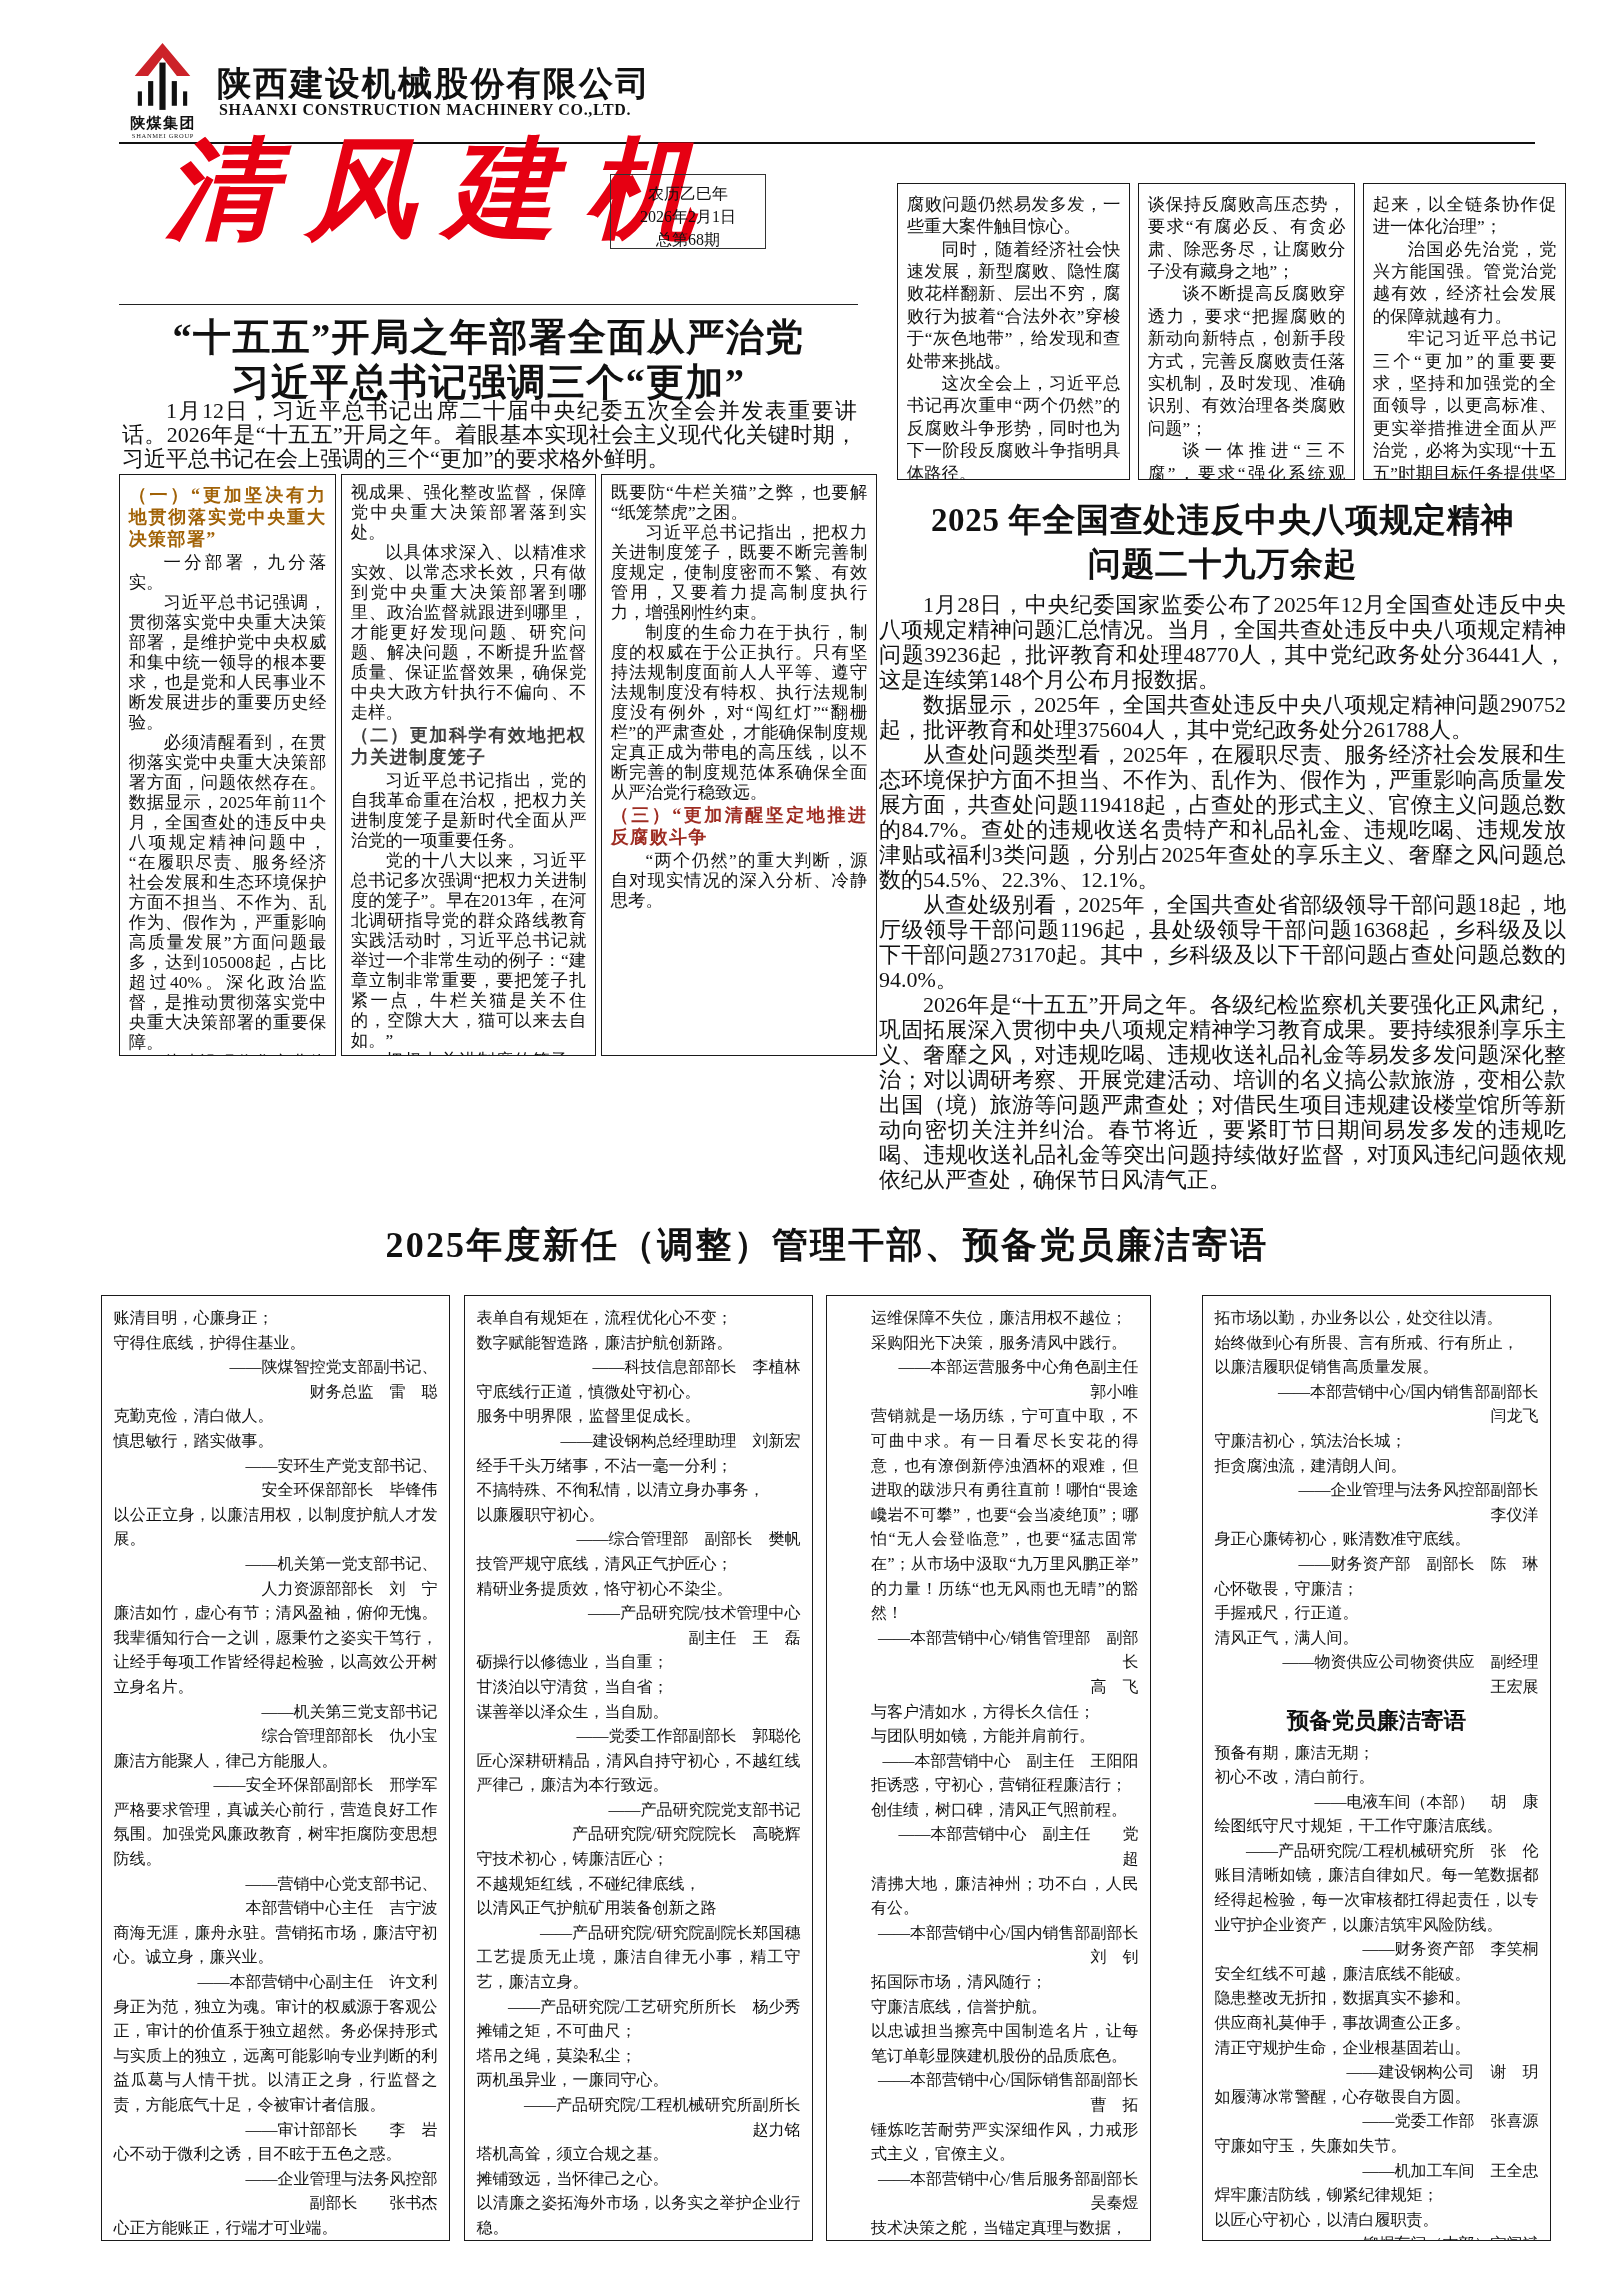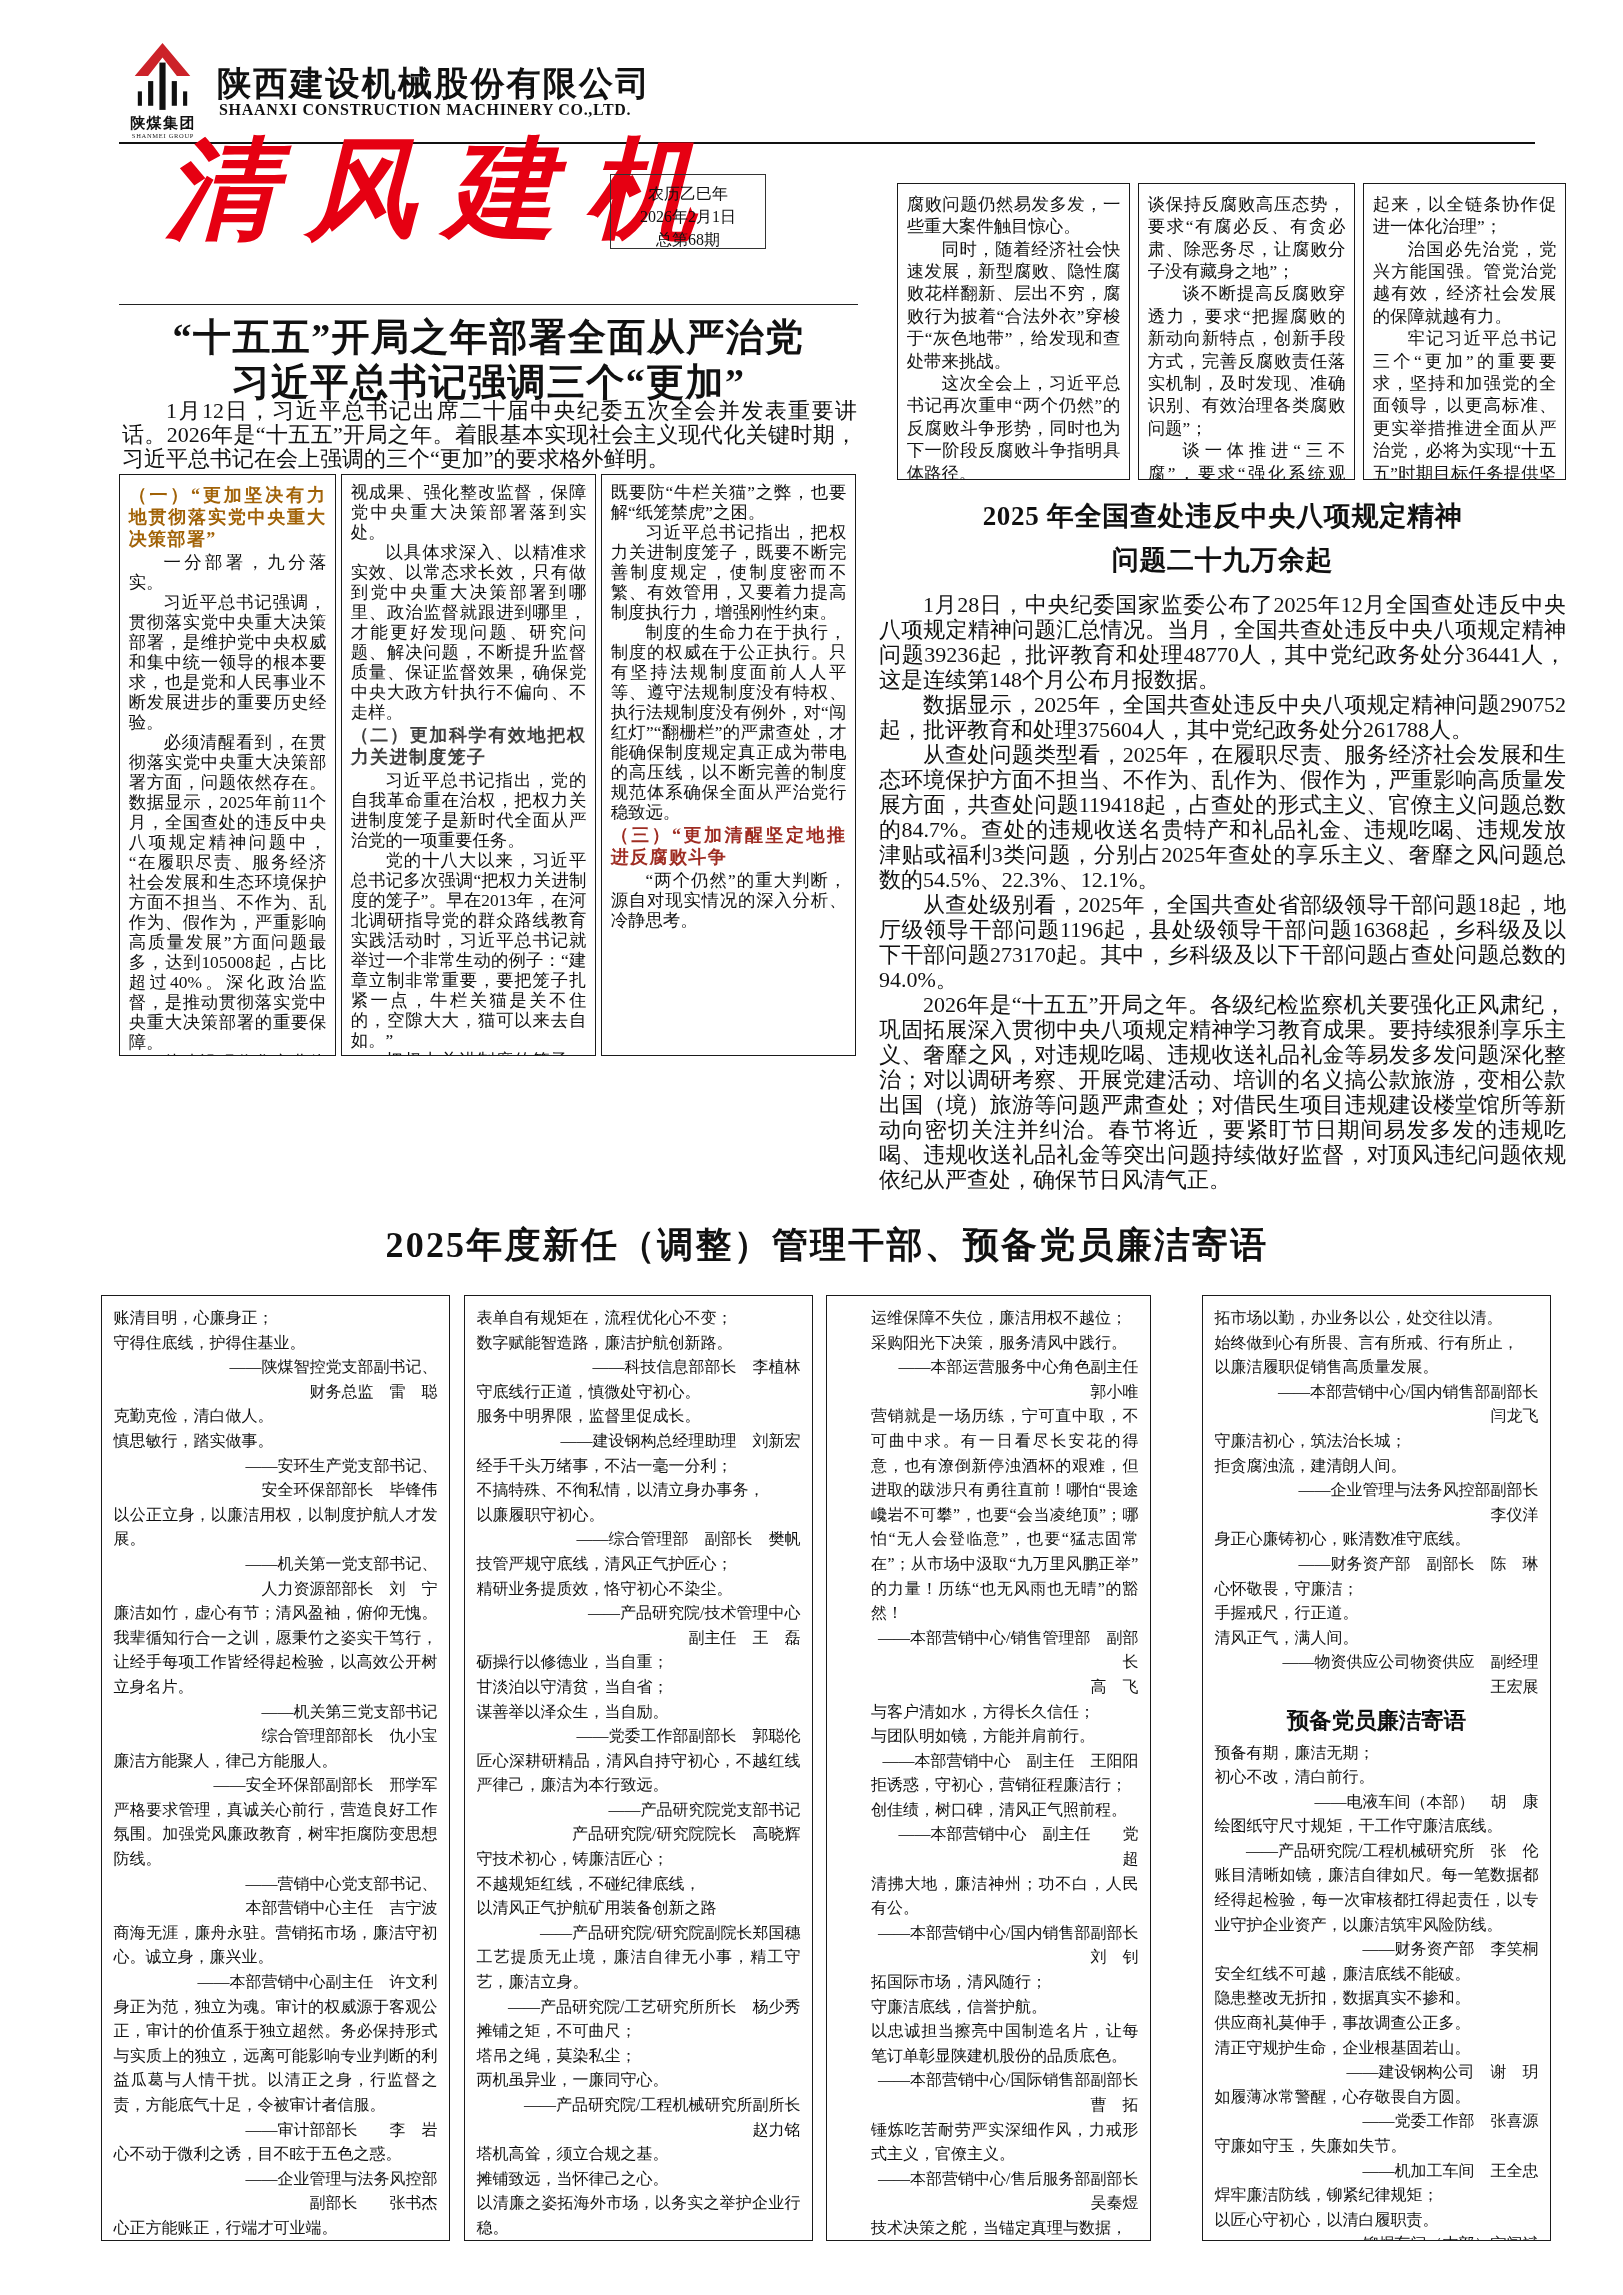--- a/index.html
+++ b/index.html
@@ -33,21 +33,21 @@
   .msg-col{top:1295px;height:946px;padding:10px 11.6px;font-size:16px;line-height:24.6px;}
   .par{text-indent:2em;text-align:justify;}
   .cont{text-indent:0;}
   .red-head{font-weight:bold;text-align:justify;font-size:18px;line-height:22.4px;
             letter-spacing:1.4px;margin:1.4px 0;}
   .q-line{text-align:justify;}
   .attr-line{text-align:right;}
   .sub-head{text-align:center;font-weight:bold;font-size:22.4px;line-height:41px;}
   
   .a2-title{position:absolute;left:879px;width:687px;text-align:center;
-            font-size:27px;font-weight:bold;letter-spacing:0.7px;}
+            font-size:33px;font-weight:bold;letter-spacing:0.7px;}
   .a2-body{position:absolute;left:879px;top:592px;width:687px;height:626px;
            font-size:22px;line-height:25px;overflow:hidden;}
   .a2-body .par{margin:0;}
   
   .msg-title{position:absolute;left:119px;top:1221px;width:1416px;text-align:center;
              font-size:36px;font-weight:bold;letter-spacing:2.2px;}
 </style>
 </head>
 <body>
 
@@ -87,21 +87,21 @@
       <div class="par">从建设现代化产业体系、因地制宜发展新质生产力、建设全国统一大市场，到扩大高水平对外开放、扎实推进全体人民共同富裕、常态化防止返贫致贫，再到化解地方政府隐性债务、加强生态环境保护、统筹发展和安全…</div>
     </div>
   <div class="cbox main-col" style="left:341px;width:255px;">
       <div class="par cont">视成果、强化整改监督，保障党中央重大决策部署落到实处。</div>
       <div class="par">以具体求深入、以精准求实效、以常态求长效，只有做到党中央重大决策部署到哪里、政治监督就跟进到哪里，才能更好发现问题、研究问题、解决问题，不断提升监督质量、保证监督效果，确保党中央大政方针执行不偏向、不走样。</div>
       <div class="red-head" style="color: #404040;">（二）更加科学有效地把权力关进制度笼子</div>
       <div class="par">习近平总书记指出，党的自我革命重在治权，把权力关进制度笼子是新时代全面从严治党的一项重要任务。</div>
       <div class="par">党的十八大以来，习近平总书记多次强调“把权力关进制度的笼子”。早在2013年，在河北调研指导党的群众路线教育实践活动时，习近平总书记就举过一个非常生动的例子：“建章立制非常重要，要把笼子扎紧一点，牛栏关猫是关不住的，空隙大大，猫可以来去自如。”</div>
       <div class="par">把权力关进制度的笼子，出台中央八项规定即是典型例子。作为党的十八大后党中央制定的第一部重要党内法规，中央八项规定从群众反映最强烈的问题入手，立铁规矩、强硬约束，推动党风政风焕然一新。</div>
     </div>
-  <div class="cbox main-col" style="left:601px;width:255px;">
+  <div class="cbox main-col" style="left:601px;width:276px;">
       <div class="par cont">既要防“牛栏关猫”之弊，也要解“纸笼禁虎”之困。</div>
       <div class="par">习近平总书记指出，把权力关进制度笼子，既要不断完善制度规定，使制度密而不繁、有效管用，又要着力提高制度执行力，增强刚性约束。</div>
       <div class="par">制度的生命力在于执行，制度的权威在于公正执行。只有坚持法规制度面前人人平等、遵守法规制度没有特权、执行法规制度没有例外，对“闯红灯”“翻栅栏”的严肃查处，才能确保制度规定真正成为带电的高压线，以不断完善的制度规范体系确保全面从严治党行稳致远。</div>
       <div class="red-head" style="color: rgb(158, 45, 35);">（三）“更加清醒坚定地推进反腐败斗争</div>
       <div class="par">“两个仍然”的重大判断，源自对现实情况的深入分析、冷静思考。</div>
     </div>
 
   <div class="cbox side-col" style="left:897px;width:233px;">
       <div class="par cont">腐败问题仍然易发多发，一些重大案件触目惊心。</div>
       <div class="par">同时，随着经济社会快速发展，新型腐败、隐性腐败花样翻新、层出不穷，腐败行为披着“合法外衣”穿梭于“灰色地带”，给发现和查处带来挑战。</div>

